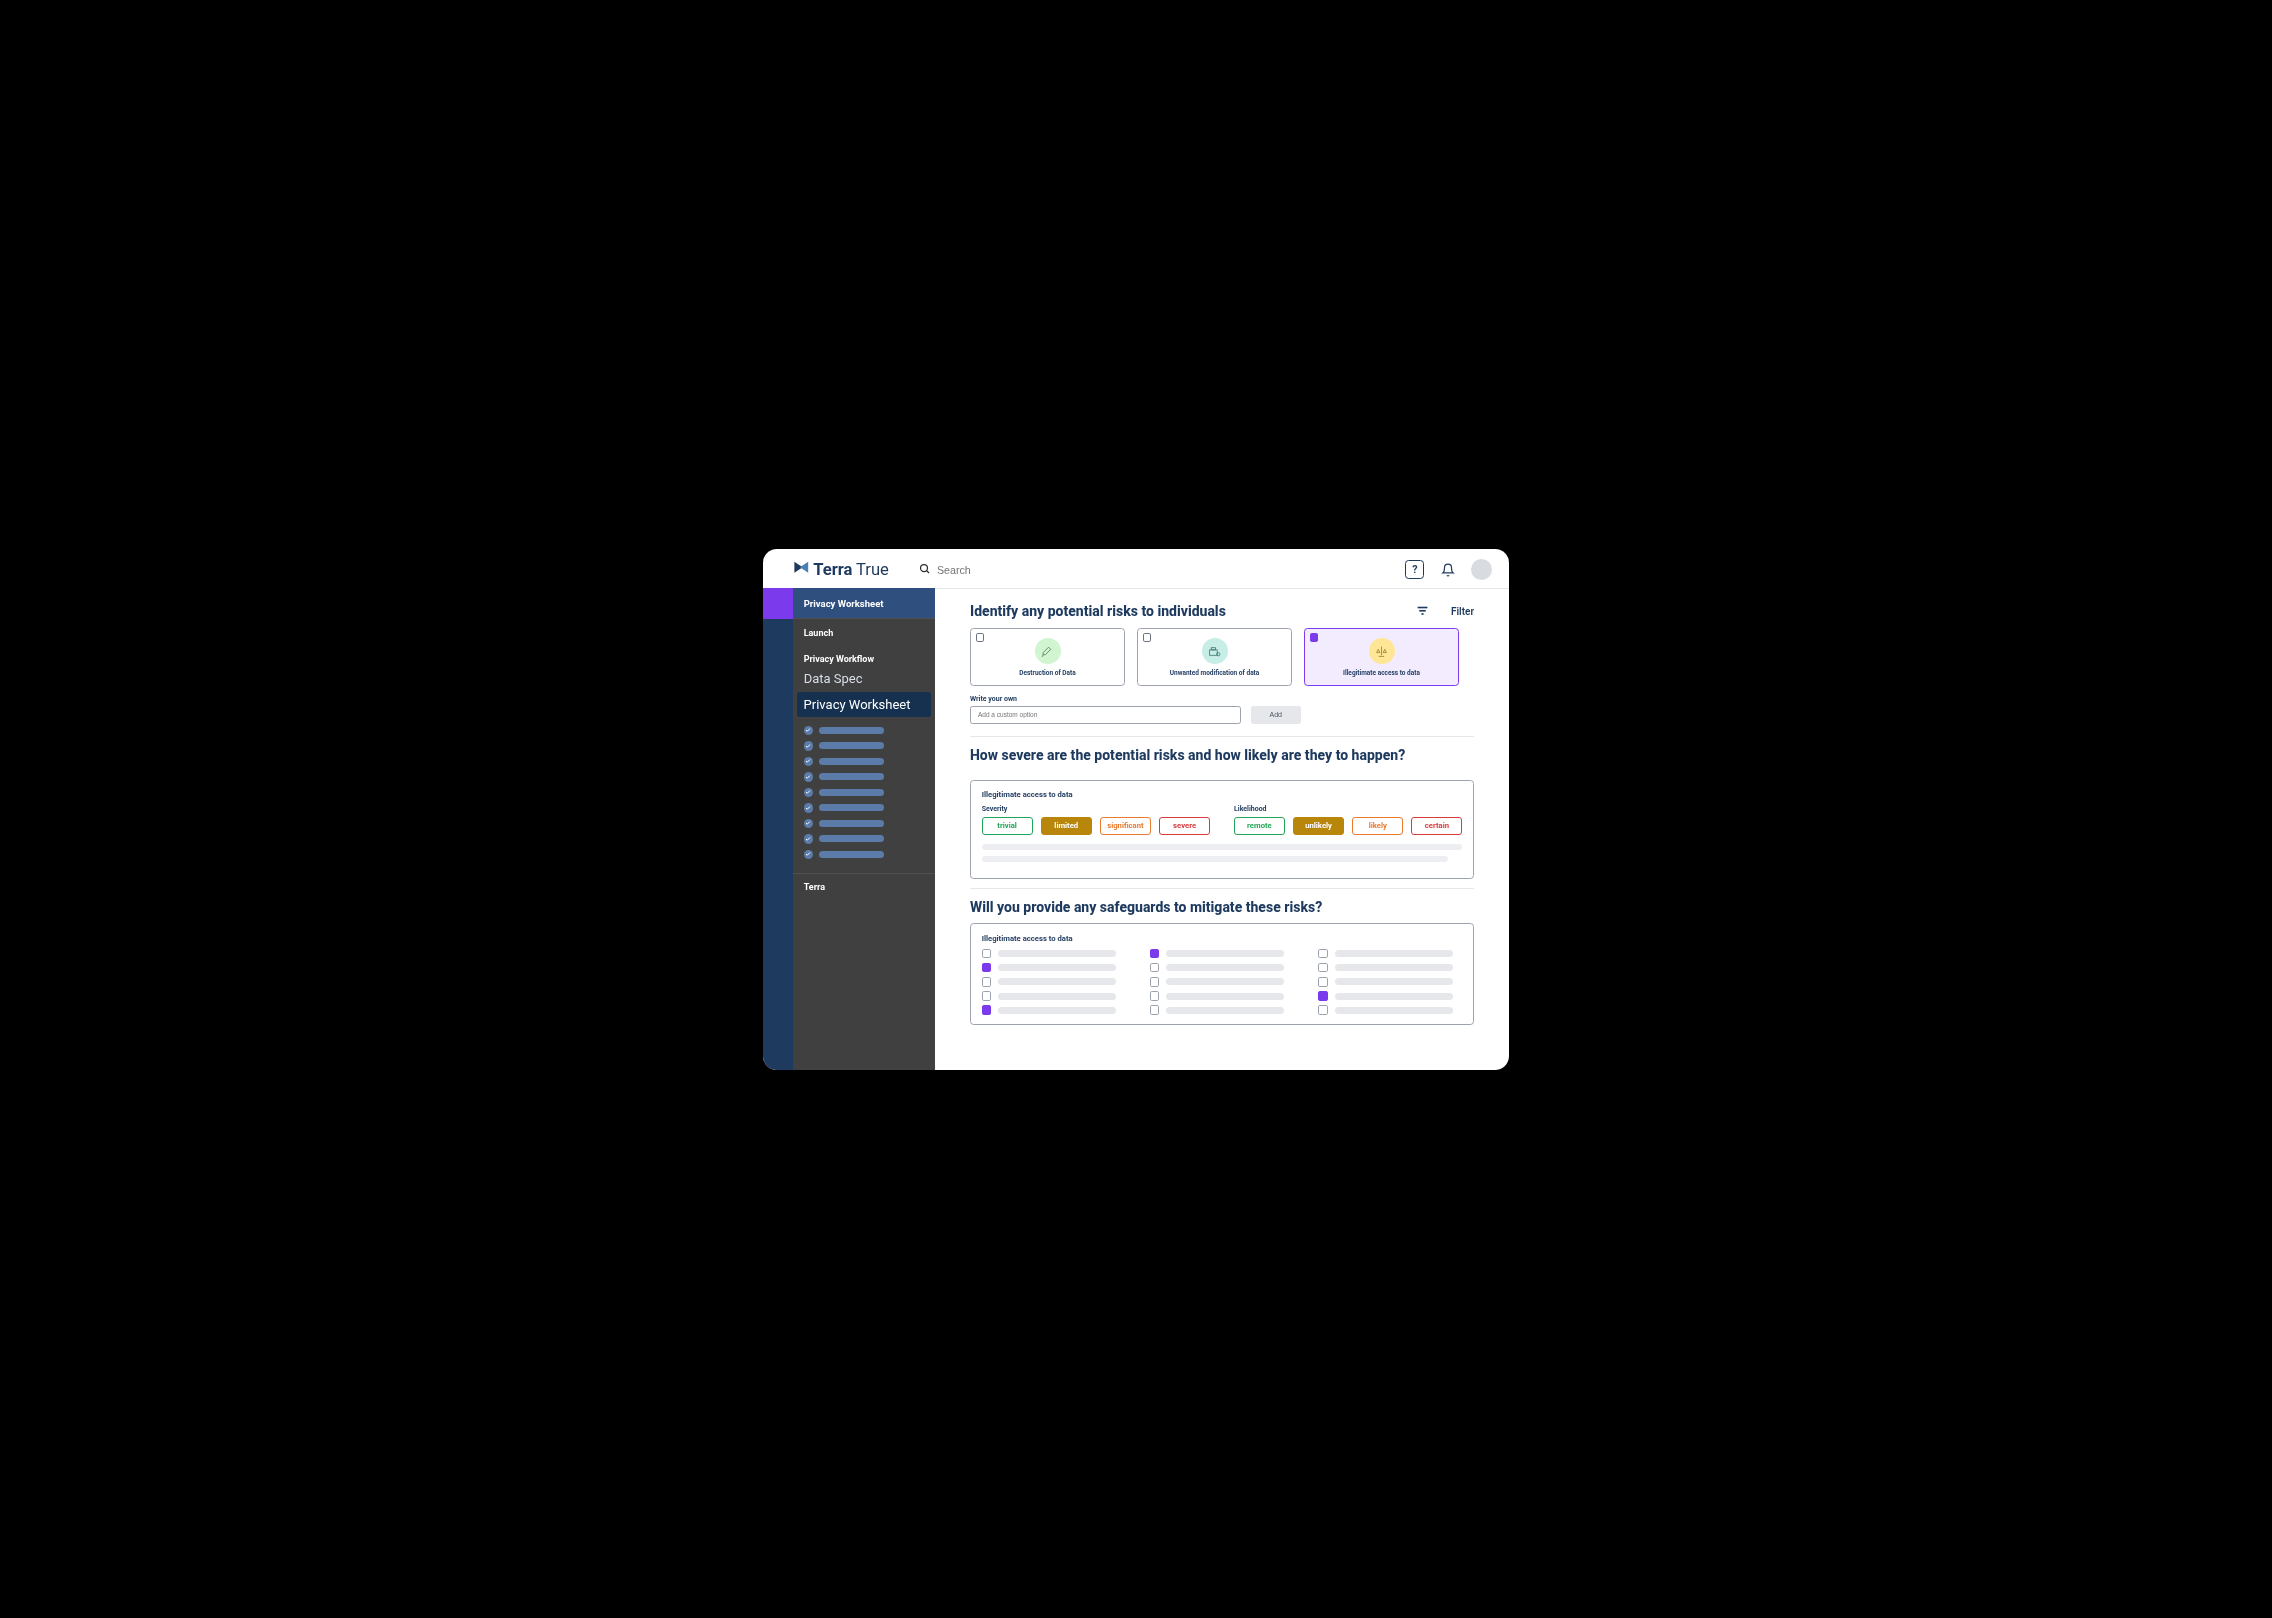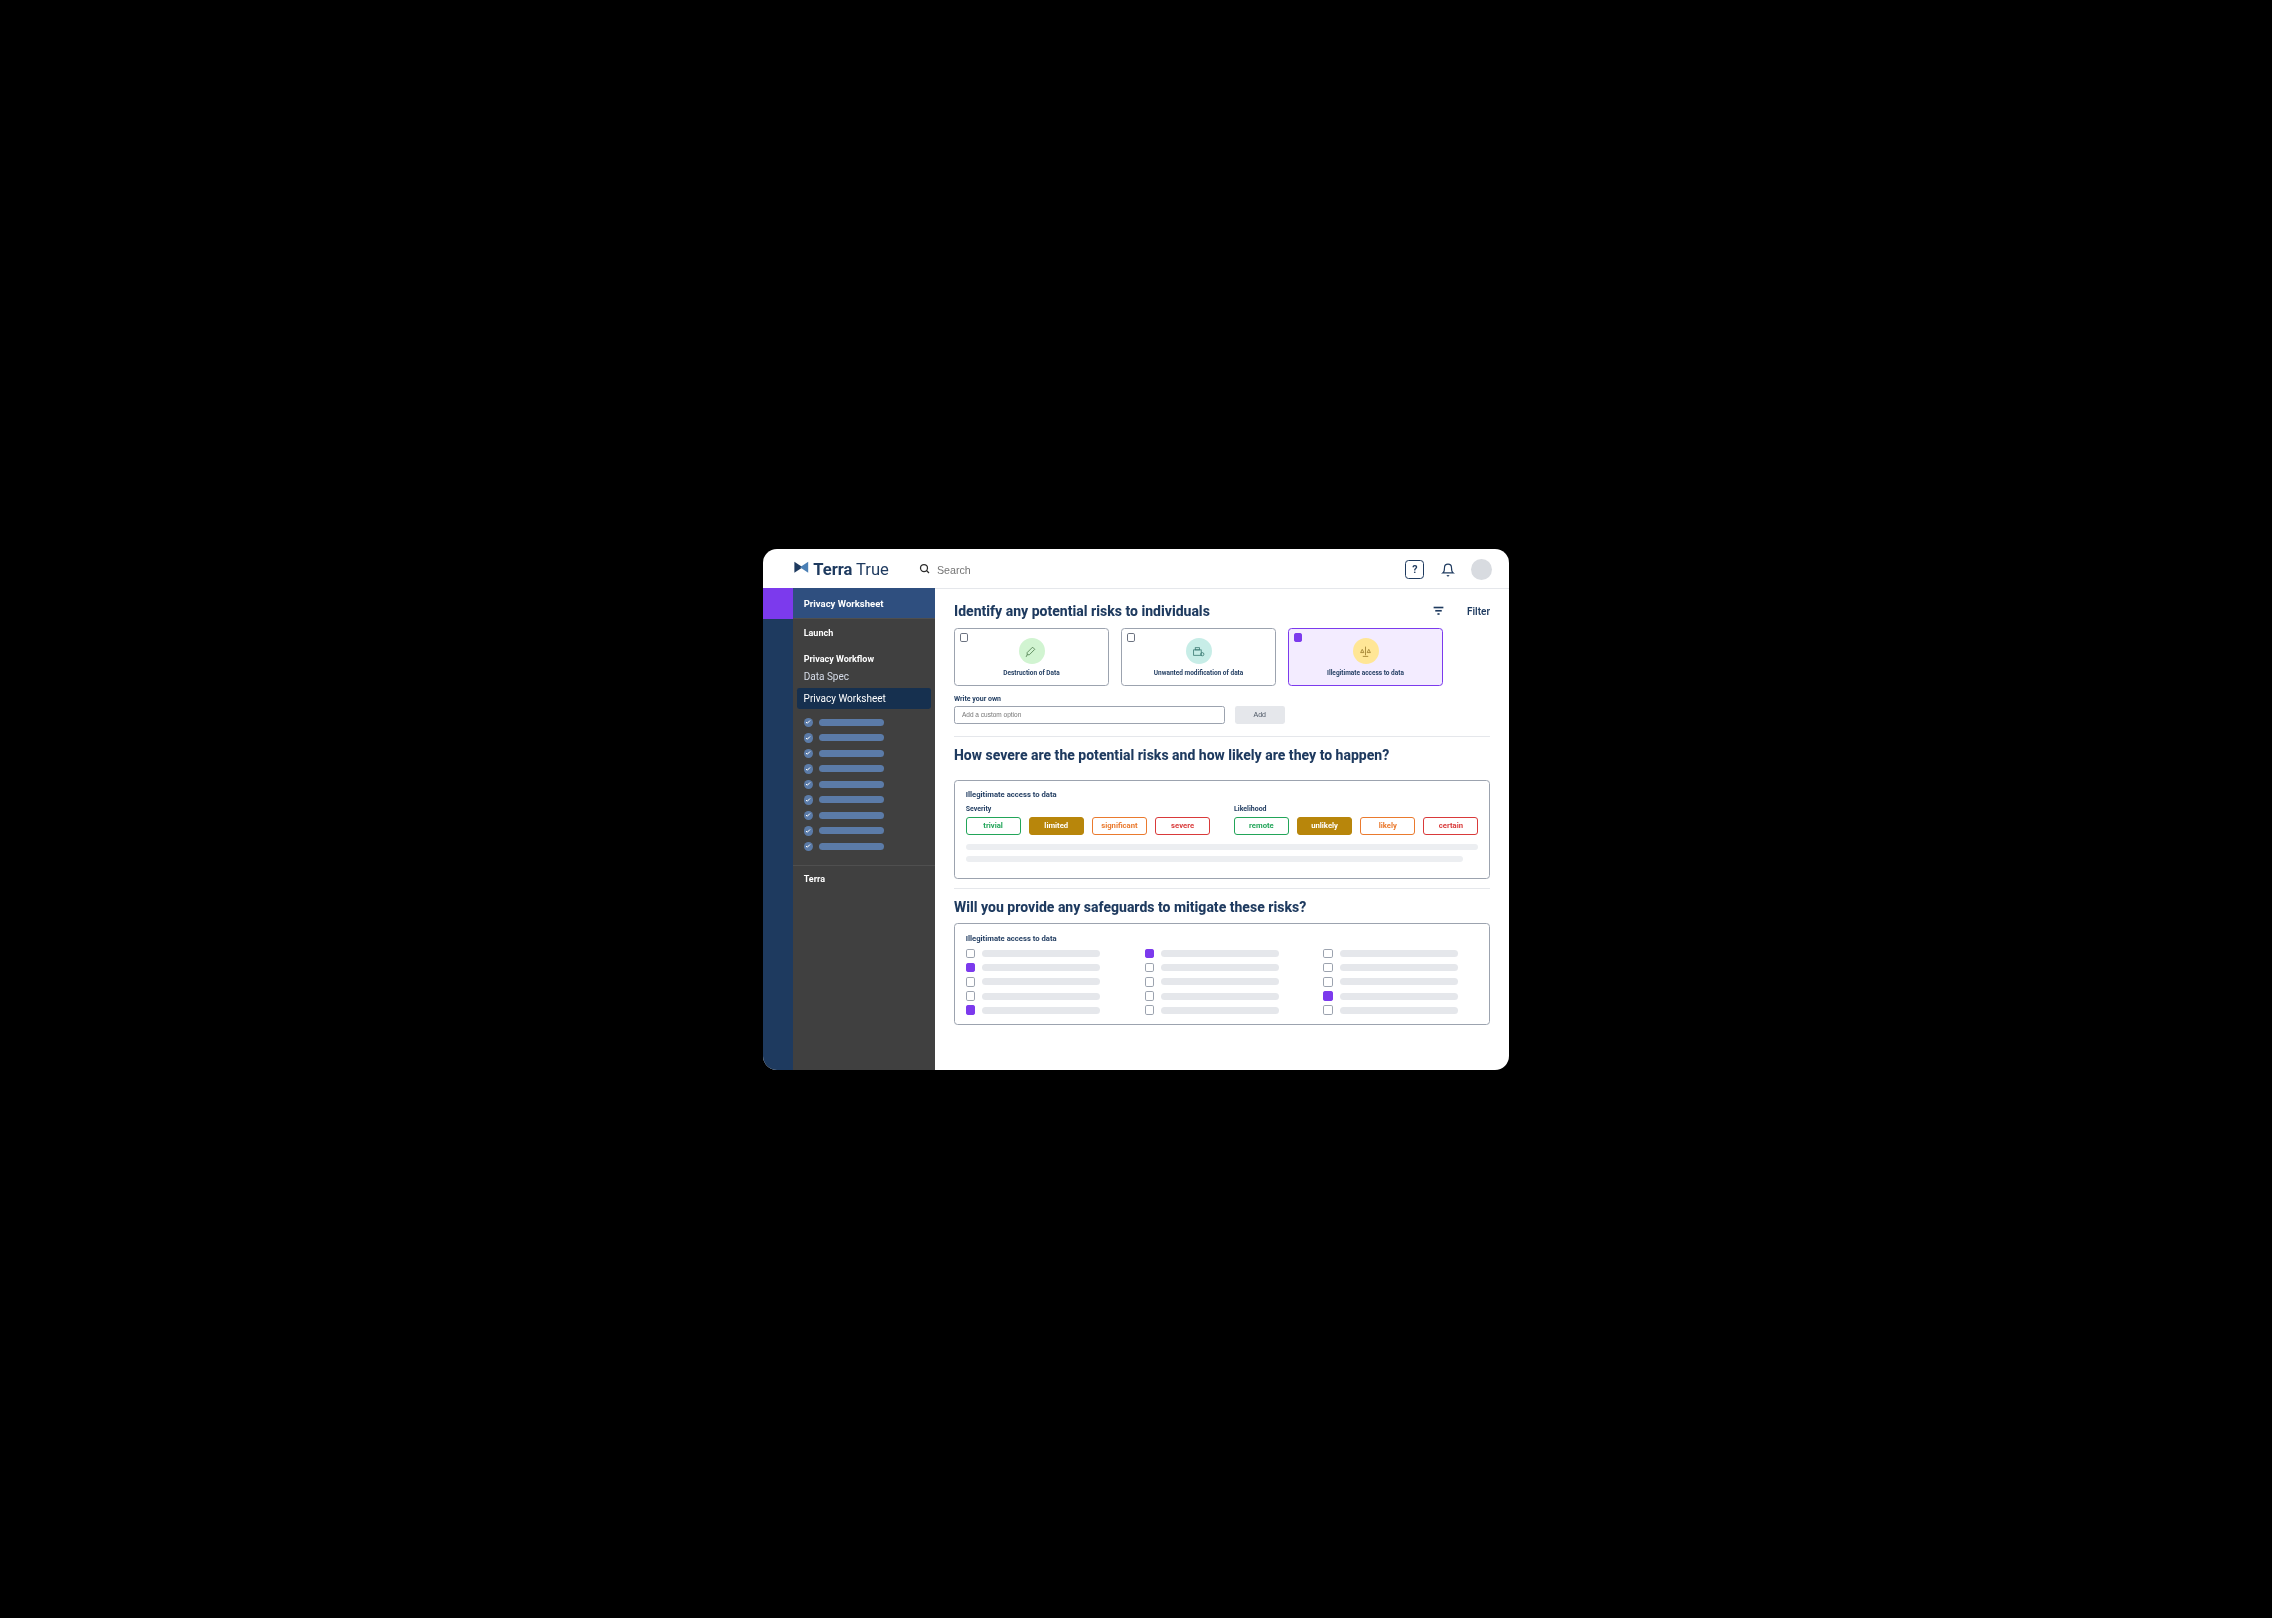--- a/index.html
+++ b/index.html
@@ -103,21 +103,21 @@
   cursor: pointer;
   border-top: 0.6px solid rgba(255,255,255,.08);
 }
 .sidebar-subsection {
   padding: 8.3px 10.7px 2.4px 10.7px;
   font-weight: 700;
   font-size: 9px;
 }
 .sidebar-subitem {
   padding: 4.7px 10.7px;
-  font-size: 10px;
+  font-size: 13px;
   font-weight: 400;
   color: #d6dce8;
   cursor: pointer;
 }
 .sidebar-subitem.active {
   background: #16304f;
   color: #fff;
   border-radius: 2.4px;
   margin: 1.2px 3.6px;
   padding: 4.7px 7px;
@@ -137,21 +137,21 @@
 .check-dot svg { width: 6px; height: 6px; }
 .check-bar {
   flex: 1;
   max-width: 65px;
   height: 7px;
   border-radius: 3.6px;
   background: #5b7ba8;
 }
 .main {
   flex: 1;
-  padding: 14px 19px;
+  padding: 14px 35px;
   overflow-y: auto;
   border-top: 0.6px solid #e5e7eb;
 }
 .section-head-row {
   display: flex;
   align-items: center;
   justify-content: space-between;
   margin-bottom: 8.3px;
 }
 .section-title {

